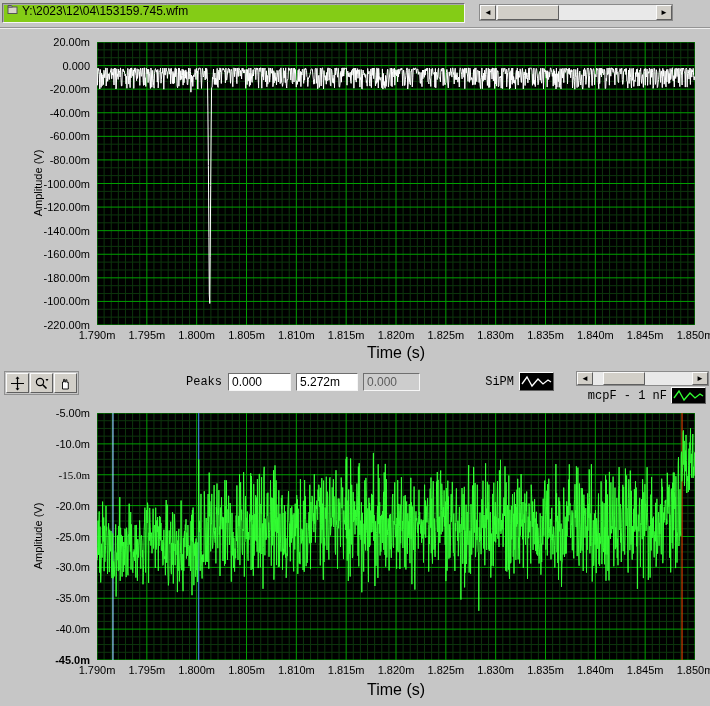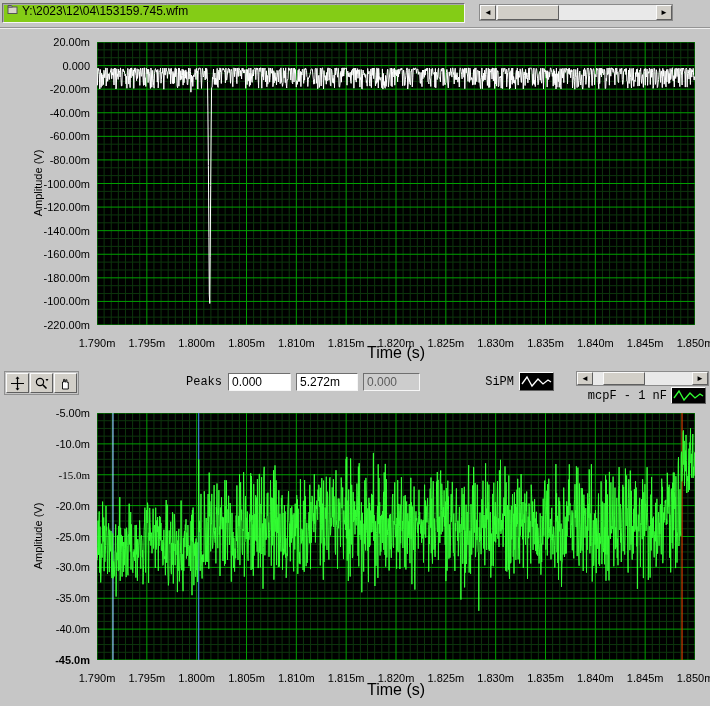--- a/index.html
+++ b/index.html
@@ -37,21 +37,21 @@
   .sb-thumb { position:absolute; top:0; height:100%; background:#d2cfc8;
     border:1px solid; border-color:#fafafa #5f5f5f #5f5f5f #fafafa; }
 
   
   .graph { position:absolute; left:0; width:710px; }
   .graph svg.plot { position:absolute; background:#000; display:block; }
   .yticks { position:absolute; }
   .yticks span { position:absolute; right:2px; transform:translateY(-50%);
     font-size:11px; white-space:nowrap; }
   .xticks { position:absolute; height:14px; }
-  .xticks span { position:absolute; top:8px; transform:translateX(-50%);
+  .xticks span { position:absolute; top:0; transform:translateX(-50%);
     font-size:11px; white-space:nowrap; }
   .ytitle { position:absolute; transform:translate(-50%,-50%) rotate(-90deg);
     font-size:11px; white-space:nowrap; }
   .xtitle { position:absolute; text-align:center; font-size:16px; }
 
   
   .toolbar { position:absolute; left:0; top:368px; width:710px; height:33px; }
   .palette { position:absolute; left:4px; top:3px; display:flex; gap:1px;
     background:#c6c6c6; border:1px solid #8f8f8f; padding:1px; }
   .tool-btn { width:23px; height:20px; background:#d2cfc8;

